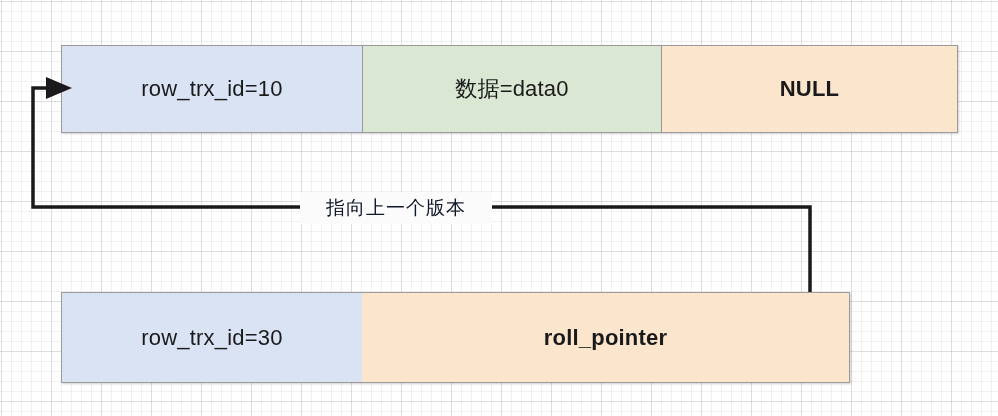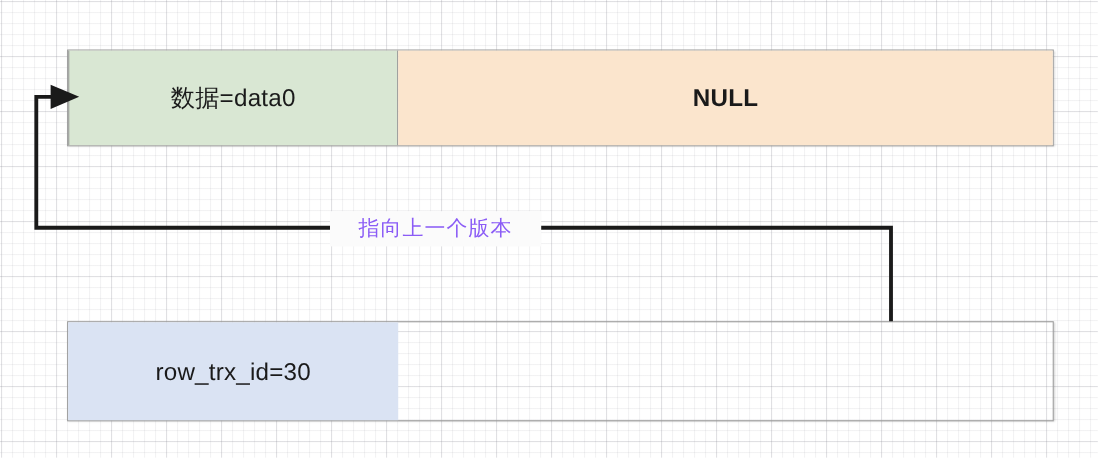--- a/index.html
+++ b/index.html
@@ -35,21 +35,21 @@
 
   
   .record-row {
     position: absolute;
     display: flex;
     box-sizing: border-box;
     border: 1px solid #9a9a9a;
     box-shadow: 1px 1px 2px rgba(0,0,0,0.18);
   }
   #row-top    { left: 61px;  top: 45px;  width: 897px; height: 88px; }
-  #row-bottom { left: 61px;  top: 292px; width: 897px; height: 91px; }
+  #row-bottom { left: 61px;  top: 292px; width: 789px; height: 91px; }
 
   .cell {
     box-sizing: border-box;
     display: flex;
     align-items: center;
     justify-content: center;
     font-size: 22px;
     color: #1a1a1a;
     letter-spacing: 0.2px;
     white-space: nowrap;
@@ -73,37 +73,39 @@
     position: absolute;
     left: 300px;
     top: 192px;
     width: 192px;
     height: 32px;
     background: #fbfbfb;
     display: flex;
     align-items: center;
     justify-content: center;
     font-size: 19px;
-    color: #8b5cf6;
+    color: #0f172a;
     letter-spacing: 1px;
     white-space: nowrap;
   }
 </style>
 </head>
 <body>
 
 <div id="canvas">
 
   <div class="record-row" id="row-top">
+    <div class="cell trx">row_trx_id=10</div>
     <div class="cell data">数据=data0</div>
     <div class="cell ptr">NULL</div>
   </div>
 
   <div class="record-row" id="row-bottom">
     <div class="cell trx">row_trx_id=30</div>
+    <div class="cell ptr">roll_pointer</div>
   </div>
 
   <svg id="connector" viewBox="0 0 998 416">
 
     <polyline points="810,292 810,207 33,207 33,88 47,88" fill="none" stroke="#1a1a1a" stroke-width="3.5" stroke-linejoin="miter" stroke-linecap="butt"></polyline>
 
     <polygon points="46,77 72,88 46,99" fill="#1a1a1a"></polygon>
   </svg>
 
   <div id="connector-label">指向上一个版本</div>

